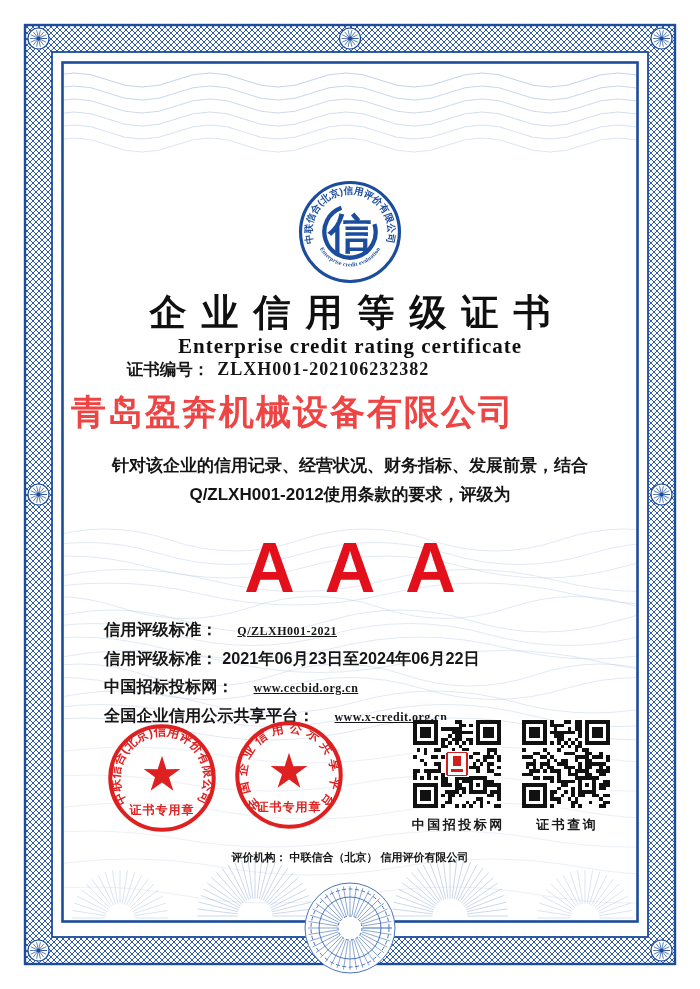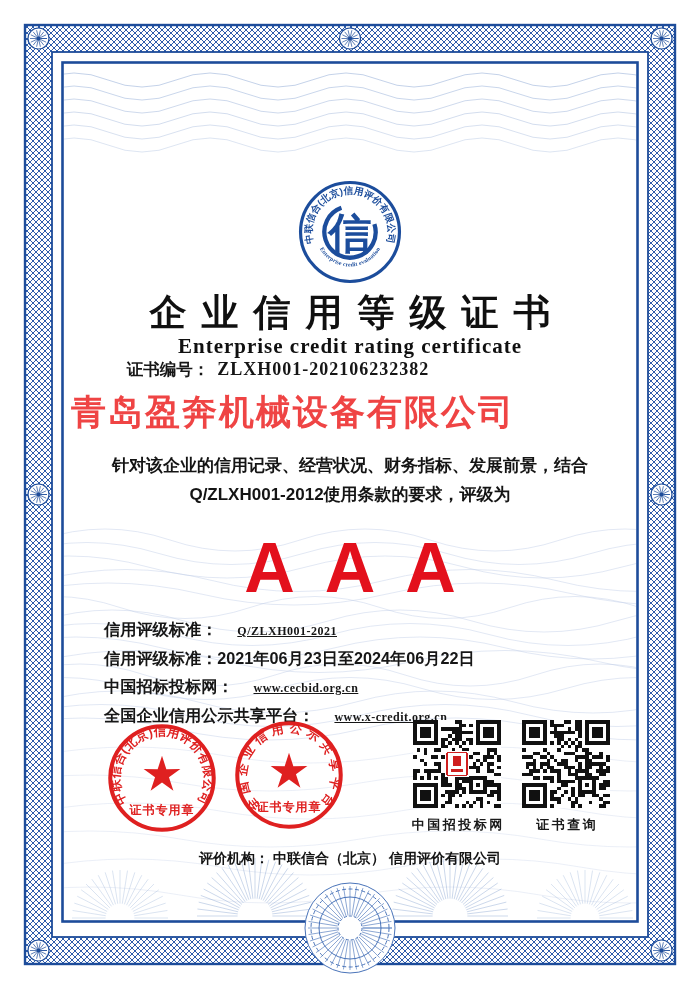--- a/index.html
+++ b/index.html
@@ -20,21 +20,21 @@
   .statement{left:0;top:444px;width:700px;text-align:center;font-family:"Liberation Sans",sans-serif;
       font-weight:700;font-size:17px;line-height:28.5px;color:#141414;margin-top:8px;}
   .rating{left:0;top:531px;width:700px;text-align:center;font-family:Liberation Sans, sans-serif;
       font-weight:700;font-size:70px;line-height:74px;letter-spacing:30px;text-indent:30px;color:#e3101c;}
   .details{left:104px;top:616px;line-height:27.3px;}
   .details .zh{font-size:16.2px;}
   .details .lat{font-size:12px;margin-left:20px;letter-spacing:0.5px;text-decoration:underline;}
   .qr-label{top:816px;text-align:center;font-family:"Liberation Sans",sans-serif;font-weight:700;
       font-size:13px;letter-spacing:2.5px;text-indent:2.5px;color:#1a1a1a;}
   .footer-line{left:0;top:850px;width:700px;text-align:center;font-family:"Liberation Sans",sans-serif;
-      font-weight:700;font-size:14px;color:#141414;}
+      font-weight:700;font-size:11px;color:#141414;}
 </style>
 </head>
 <body>
 
 <div class="page">
 
   <svg id="bg" width="700" height="989" viewBox="0 0 700 989">
     <defs>
       <pattern id="hatch" width="6" height="6" patternUnits="userSpaceOnUse">
         <path d="M0,0L6,6M6,0L0,6" stroke="#2e5cab" stroke-width="1" fill="none"></path>
@@ -389,21 +389,21 @@
     <div>Q/ZLXH001-2012使用条款的要求，评级为</div>
   </div>
 
   <div class="abs rating">AAA</div>
 
   <div class="abs details">
     <div>
       <span class="zh">信用评级标准：</span><span class="lat">Q/ZLXH001-2021</span>
     </div>
     <div>
-      <span class="zh">信用评级标准：</span><span class="zh" style="">2021年06月23日至2024年06月22日</span>
+      <span class="zh">信用评级标准：</span><span class="zh" style="margin-left:5px">2021年06月23日至2024年06月22日</span>
     </div>
     <div>
       <span class="zh">中国招标投标网：</span><span class="lat">www.cecbid.org.cn</span>
     </div>
     <div>
       <span class="zh">全国企业信用公示共享平台：</span><span class="lat">www.x-credit.org.cn</span>
     </div>
   </div>
 
   <svg class="abs" style="left:104px;top:720px" width="116" height="116" viewBox="0 0 120 120">

